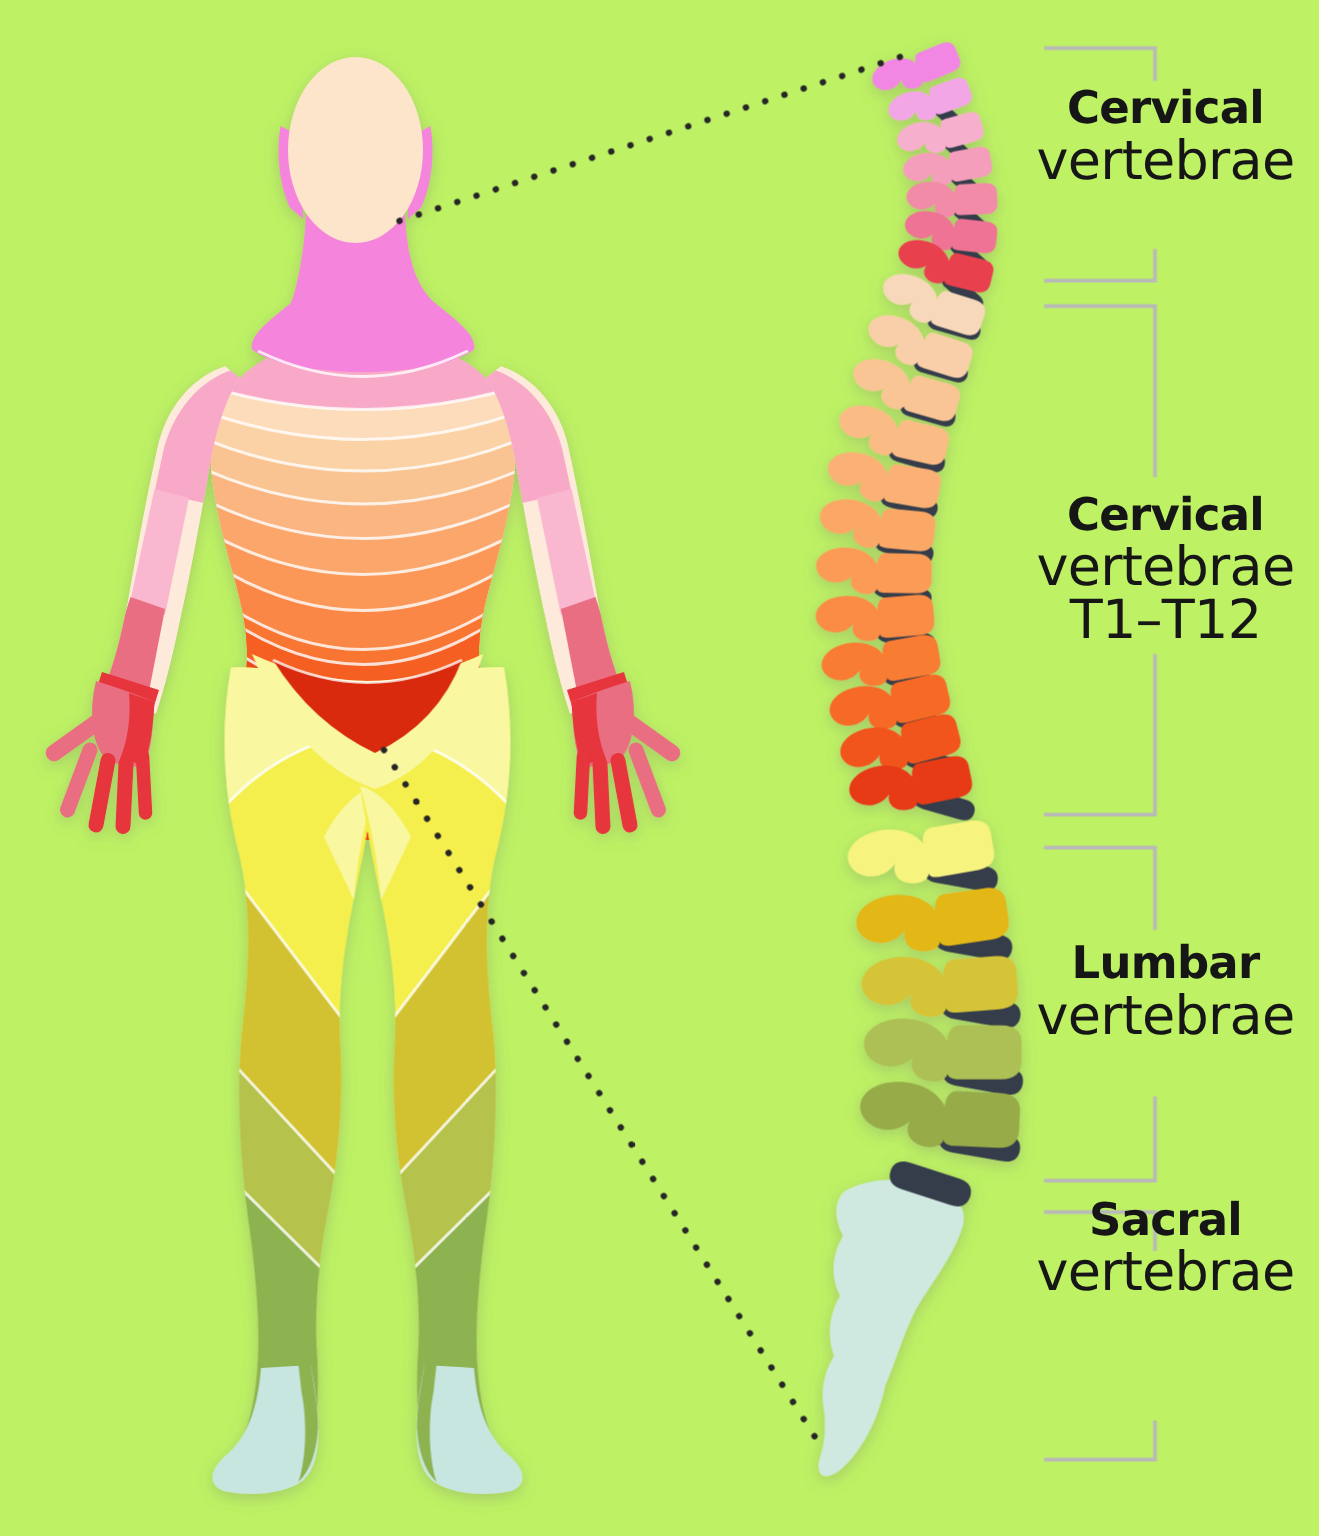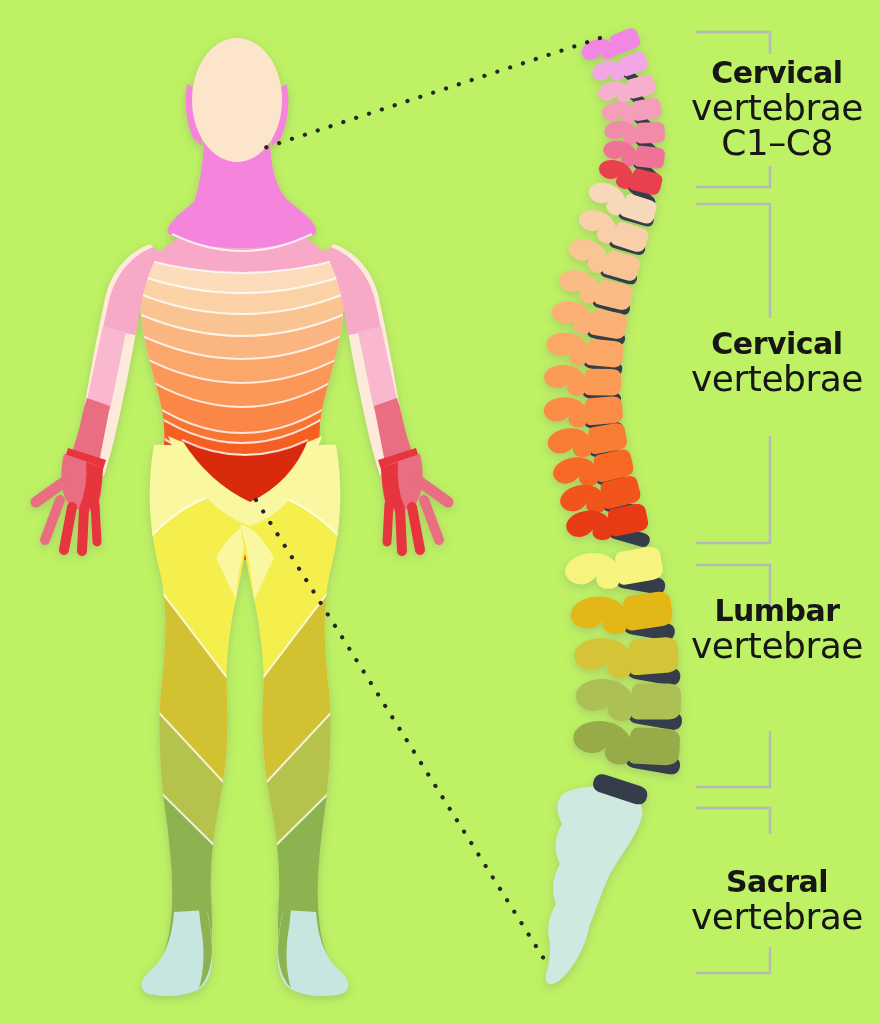--- a/index.html
+++ b/index.html
@@ -229,28 +229,28 @@
     <g>
       <path d="M 696,808 L 770,808 L 770,834" stroke="#b9b9b9"></path>
       <path d="M 770,947 L 770,973 L 696,973" stroke="#b9b9b9"></path>
     </g>
   </g>
 </svg>
 
 <div class="label-block" style="top:55px">
   <div class="sec-name">Cervical</div>
   <div class="sec-sub">vertebrae</div>
-  <div class="sec-range">C1–C8</div>
 </div>
 <div class="label-block" style="top:326px">
   <div class="sec-name">Cervical</div>
   <div class="sec-sub">vertebrae</div>
-</div>
-<div class="label-block" style="top:593px">
+  <div class="sec-range">T1–T12</div>
+</div>
+<div class="label-block" style="top:625px">
   <div class="sec-name">Lumbar</div>
   <div class="sec-sub">vertebrae</div>
 </div>
-<div class="label-block" style="top:864px">
+<div class="label-block" style="top:796px">
   <div class="sec-name">Sacral</div>
   <div class="sec-sub">vertebrae</div>
 </div>
 
 </div>
 
 </body></html>

